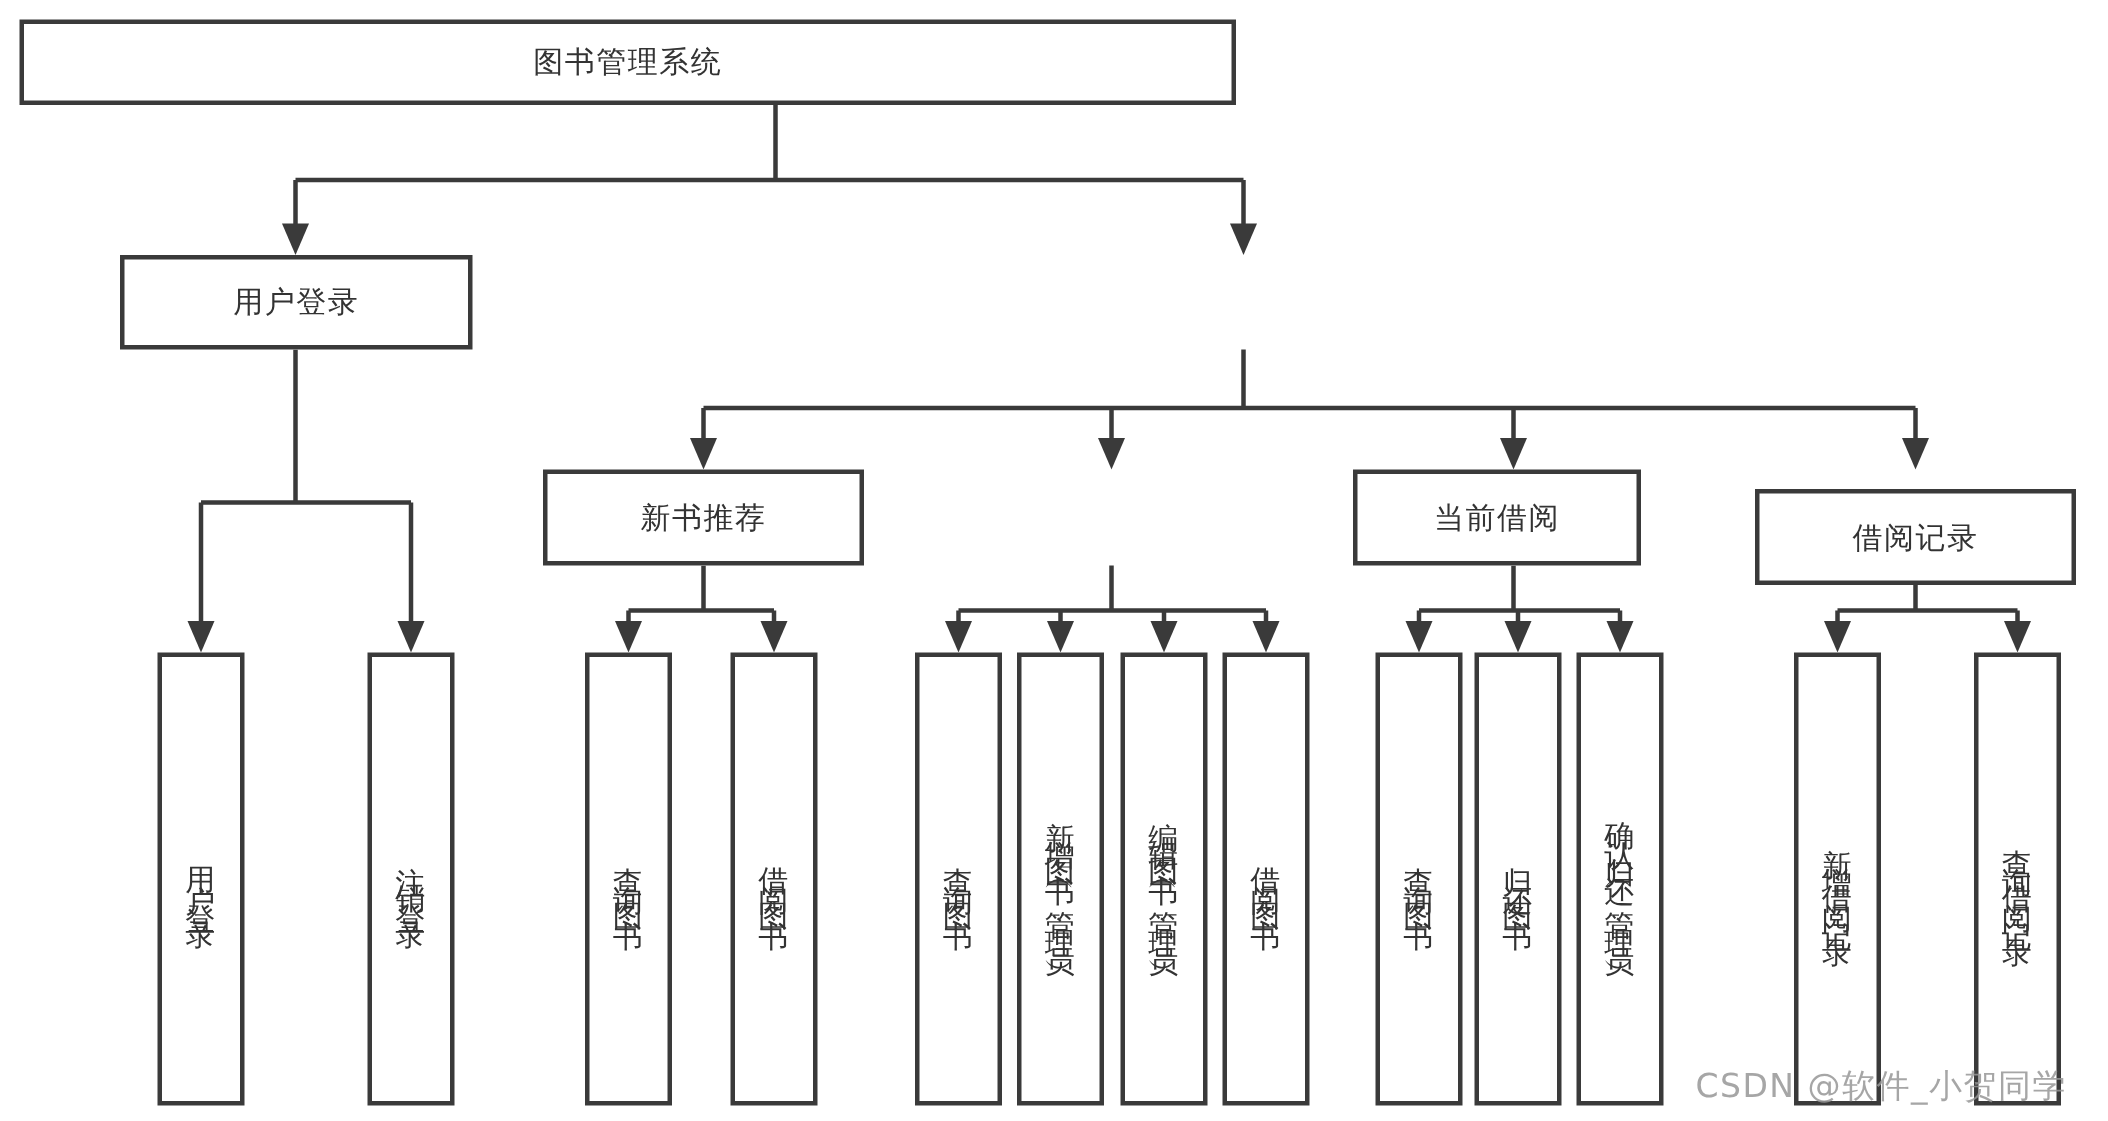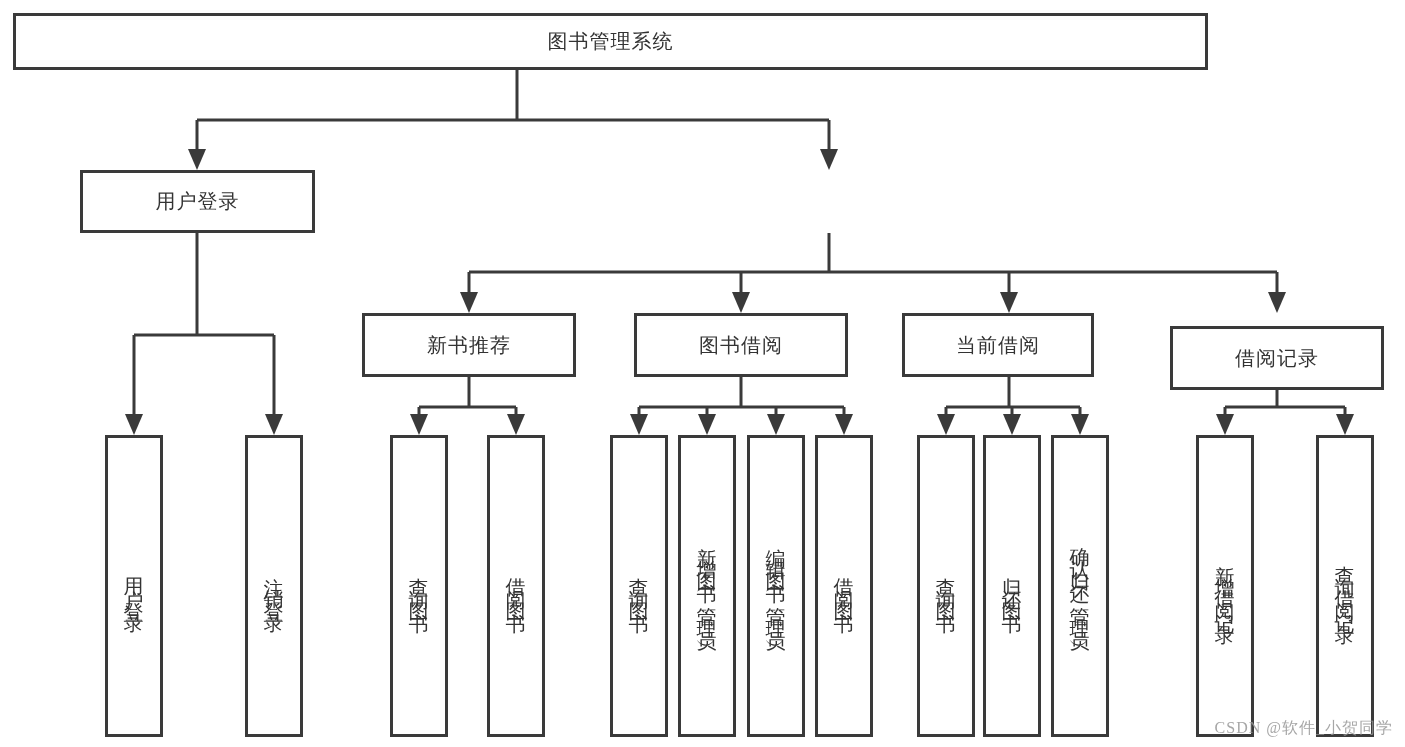--- a/index.html
+++ b/index.html
@@ -52,28 +52,27 @@
     writing-mode: vertical-rl;
     text-orientation: mixed;
     font-size: 20px;
     color: #333333;
     letter-spacing: 12px;
     line-height: 1;
     white-space: nowrap;
   }
   #watermark {
     position: absolute;
-    right: 12px;
+    right: 27px;
     bottom: 8px;
-    font-size: 16px;
+    font-size: 22px;
     color: rgba(150, 150, 150, 0.85);
     letter-spacing: 1px;
     z-index: 5;
     white-space: nowrap;
-    font-family: Liberation Serif, serif;
   }
 </style>
 </head>
 <body>
 
 <div id="canvas">
 
   <svg id="connector-svg" viewBox="0 0 1405 747" xmlns="http://www.w3.org/2000/svg">
     <g stroke="#3a3a3a" stroke-width="3" fill="none">
 
@@ -107,33 +106,30 @@
       <polygon points="767,414 785,414 776,435"></polygon>
       <polygon points="835,414 853,414 844,435"></polygon>
       <polygon points="937,414 955,414 946,435"></polygon>
       <polygon points="1003,414 1021,414 1012,435"></polygon>
       <polygon points="1071,414 1089,414 1080,435"></polygon>
       <polygon points="1216,414 1234,414 1225,435"></polygon>
       <polygon points="1336,414 1354,414 1345,435"></polygon>
     </g>
   </svg>
 
-  <div class="hbox" style="left:13px; top:13px; width:1195px; height:57px;">
+  <div class="hbox" style="left:13px; top:13px; width:811px; height:57px;">
     <span>图书管理系统</span>
   </div>
 
   <div class="hbox" style="left:80px; top:170px; width:235px; height:63px;">
     <span>用户登录</span>
   </div>
 
   <div class="hbox" style="left:362px; top:313px; width:214px; height:64px;">
     <span>新书推荐</span>
-  </div>
-  <div class="hbox" style="left:634px; top:313px; width:214px; height:64px;">
-    <span>图书借阅</span>
   </div>
   <div class="hbox" style="left:902px; top:313px; width:192px; height:64px;">
     <span>当前借阅</span>
   </div>
   <div class="hbox" style="left:1170px; top:326px; width:214px; height:64px;">
     <span>借阅记录</span>
   </div>
 
   <div class="vbox" style="left:105px;">
     <span class="vtext">用户登录</span>

